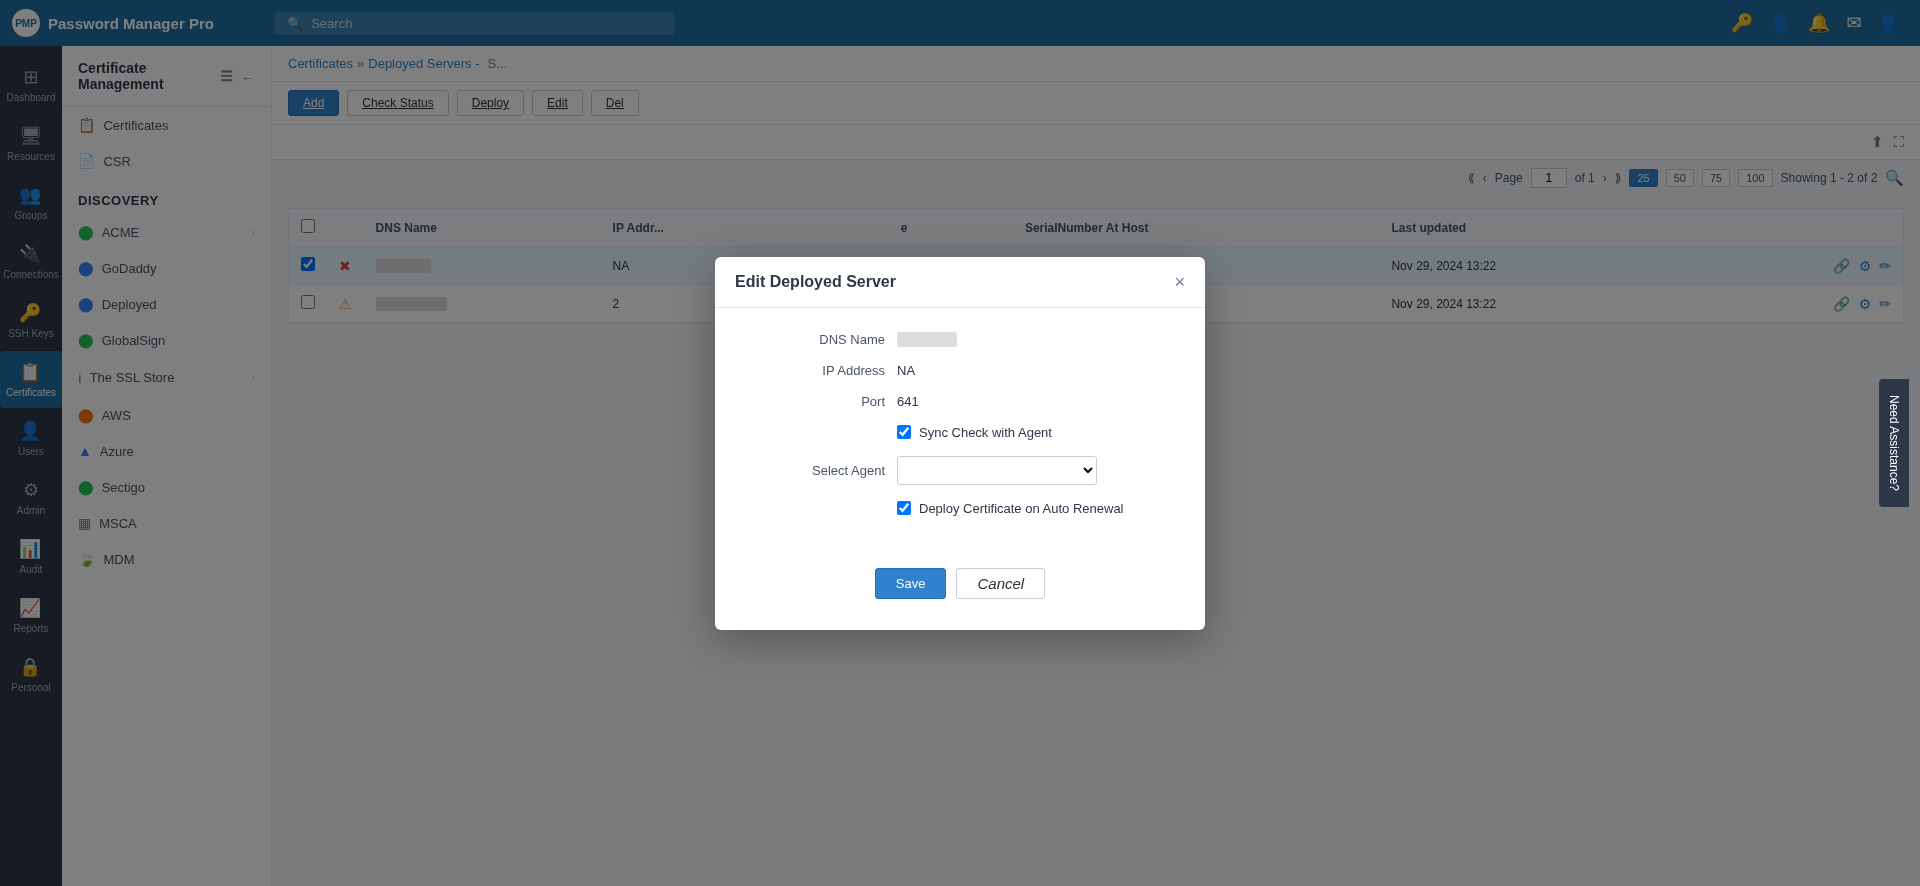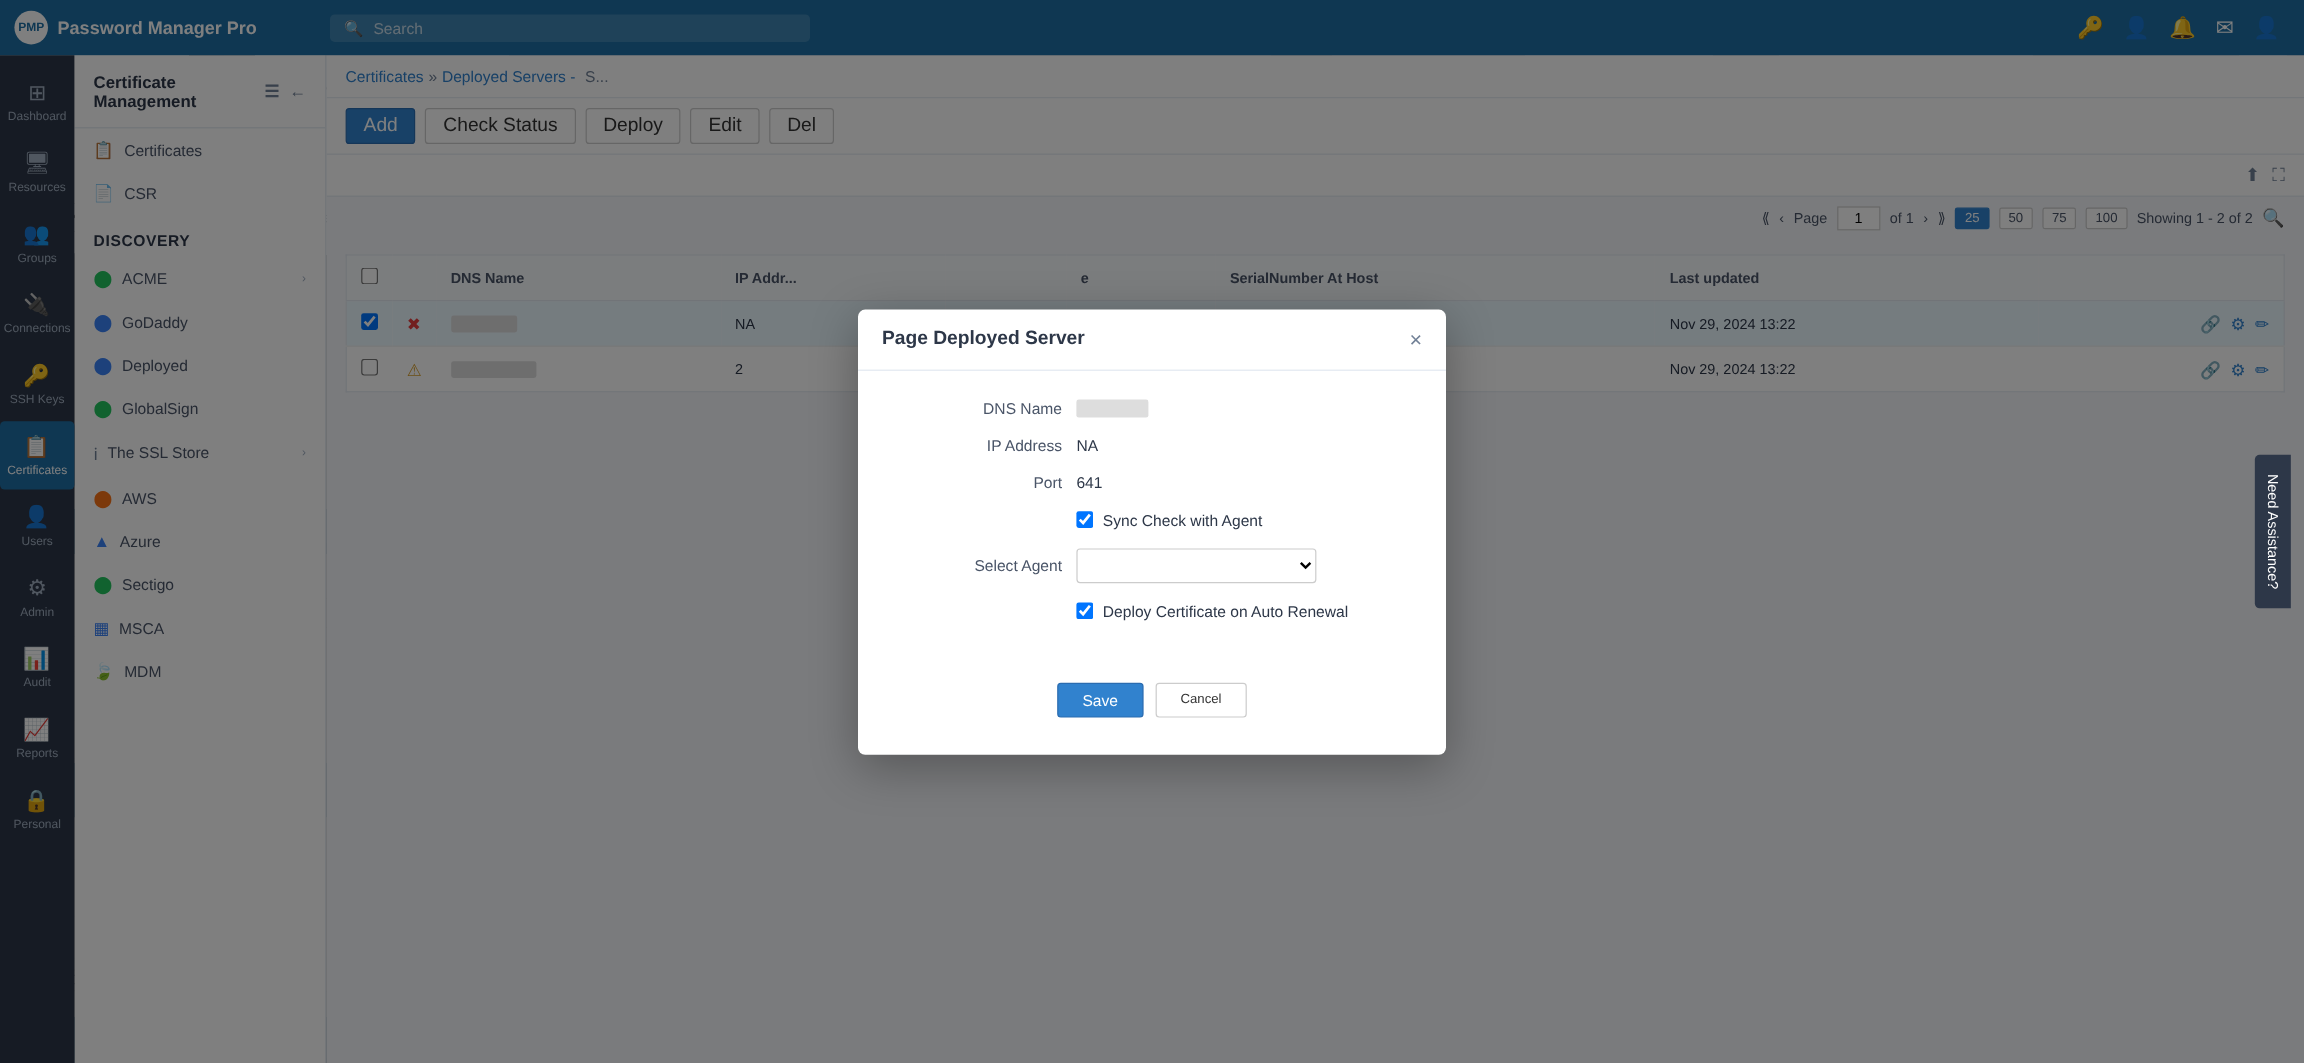--- a/index.html
+++ b/index.html
@@ -88,21 +88,21 @@
     .breadcrumb { display: flex; align-items: center; gap: 4px; color: #3182ce; }
     .breadcrumb span { cursor: pointer; }
     .breadcrumb .separator { color: #718096; }
 
     .toolbar {
       background: white; padding: 8px 16px; display: flex; align-items: center;
       gap: 8px; border-bottom: 1px solid #e2e8f0;
     }
     .btn {
       padding: 5px 14px; border-radius: 3px; border: 1px solid #ccc;
-      cursor: pointer; font-size: 16px; background: white; color: #333;
+      cursor: pointer; font-size: 12px; background: white; color: #333; text-decoration: underline;
     }
     .btn-primary { background: #3182ce; color: white; border-color: #2b6cb0; }
 
     .table-container { padding: 12px 16px; }
     .data-table {
       width: 100%; border-collapse: collapse; background: white;
       border: 1px solid #e2e8f0; border-radius: 4px;
     }
     .data-table th {
       background: #f7fafc; padding: 10px 12px; text-align: left;
@@ -193,21 +193,21 @@
     .modal-footer {
       display: flex; justify-content: center; gap: 10px;
       padding: 12px 20px 31px;
     }
     .btn-save {
       background: #3182ce; color: white; border: 1px solid #2b6cb0;
       padding: 6px 20px; border-radius: 3px; cursor: pointer; font-size: 13px;
     }
     .btn-cancel {
       background: white; color: #333; border: 1px solid #ccc;
-      padding: 6px 20px; border-radius: 3px; cursor: pointer; font-size: 11px;
+      padding: 6px 20px; border-radius: 3px; cursor: pointer; font-size: 15px; font-style: italic;
     }
 
     
     .need-assistance {
       position: fixed; right: -38px; top: 50%; transform: translateY(-50%) rotate(90deg);
       background: #2d3748; color: white; padding: 8px 16px;
       font-size: 12px; cursor: pointer; z-index: 300; border-radius: 0 0 4px 4px;
       white-space: nowrap;
     }
 
@@ -452,21 +452,21 @@
           </td>
         </tr>
       </tbody>
     </table>
   </div>
 </div>
 
 <div class="modal-overlay">
   <div class="modal">
     <div class="modal-header">
-      <span class="modal-title">Page Deployed Server</span>
+      <span class="modal-title">Edit Deployed Server</span>
       <button class="modal-close">×</button>
     </div>
     <div class="modal-body">
 
       <div class="form-row">
         <span class="form-label">DNS Name</span>
         <span class="form-value blurred-text">••••••••••.m</span>
       </div>
 
       <div class="form-row">

